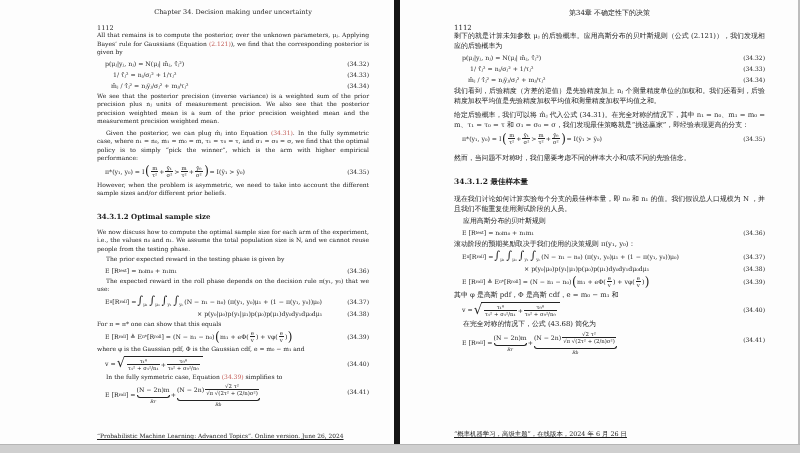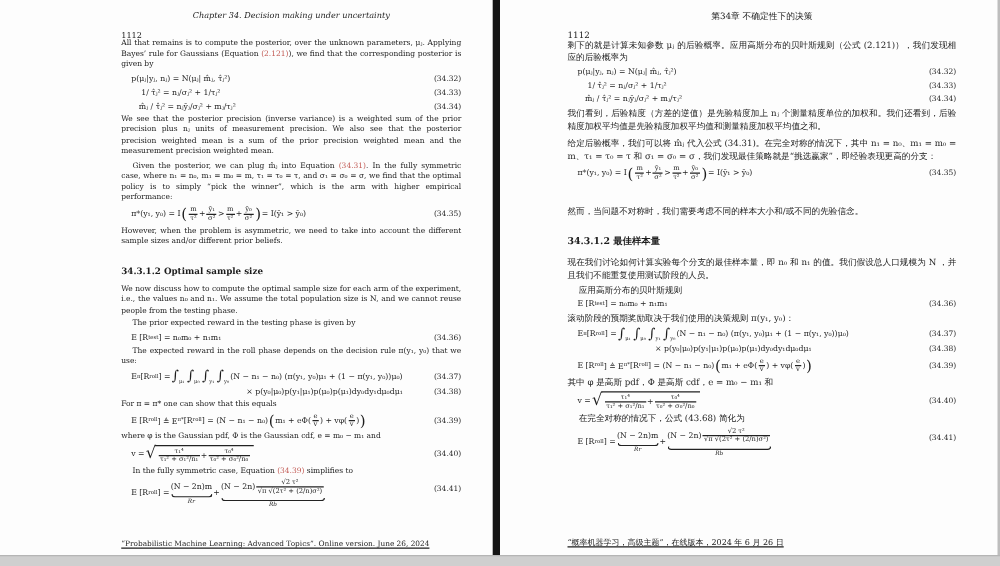--- a/index.html
+++ b/index.html
@@ -13,21 +13,21 @@
   .spread{position:absolute;left:0;top:0;right:0;height:445px;display:flex;}
   .page{background:#fdfdfd;height:445px;position:relative;box-sizing:border-box;}
   .page-left{width:394px;padding:8px 25px 0 97px;}
   .divider{width:6px;height:445px;background:#151515;}
   .page-right{flex:1;padding:8px 33px 0 54px;border-right:2px solid #bdbdbd;}
   .bottom-strip{position:absolute;left:0;right:0;bottom:0;height:8px;background:#cfcfcf;border-top:1px solid #b5b5b5;}
 
   .hdr{position:relative;height:9px;margin-bottom:14px;font-size:6.5px;}
   .hdr .pgnum{position:absolute;left:0;top:16px;}
   .hdr .chap{position:absolute;left:0;right:0;top:0;text-align:center;}
-  .page-left .hdr .chap{font-style:italic;}
+  .page-left .hdr .chap{}
   .page-right .hdr{font-size:7px;}
 
   .para{font-size:6px;line-height:8.5px;text-align:justify;margin:0 0 2px 0;}
   .page-right .para{font-size:6.9px;line-height:10px;}
   .ind{text-indent:9px;}
 
   .ref{color:#c25a54;}
 
   .eqrow{display:flex;align-items:center;font-size:6.2px;margin:1px 0 2px 0;min-height:9px;}
   .eq{display:inline-flex;align-items:center;flex-wrap:nowrap;margin-left:8px;white-space:nowrap;}
@@ -299,21 +299,21 @@
           <span class="frac">
             <span class="fnum">ȳ₀</span>
             <span class="fden">σ²</span>
           </span>
           <span class="big">)</span>
           <span> = I(ȳ₁ &gt; ȳ₀)</span>
         </span>
       <span class="eqnum">(34.35)</span>
     </div>
 
-    <p class="para" style="margin-top:19px"><span>然而，当问题不对称时，我们需要考虑不同的样本大小和/或不同的先验信念。</span></p>
+    <p class="para" style="margin-top:8px"><span>然而，当问题不对称时，我们需要考虑不同的样本大小和/或不同的先验信念。</span></p>
 
     <h3 class="sec-head">34.3.1.2  最佳样本量</h3>
 
     <p class="para"><span>现在我们讨论如何计算实验每个分支的最佳样本量，即 n₀ 和 n₁ 的值。我们假设总人口规模为 N ，并且我们不能重复使用测试阶段的人员。</span></p>
     <p class="para ind" style="margin-top:2px"><span>应用高斯分布的贝叶斯规则</span></p>
 
     <div class="eqrow">
       <span class="eq">
           <span>E [R</span>
           <sub>test</sub>

